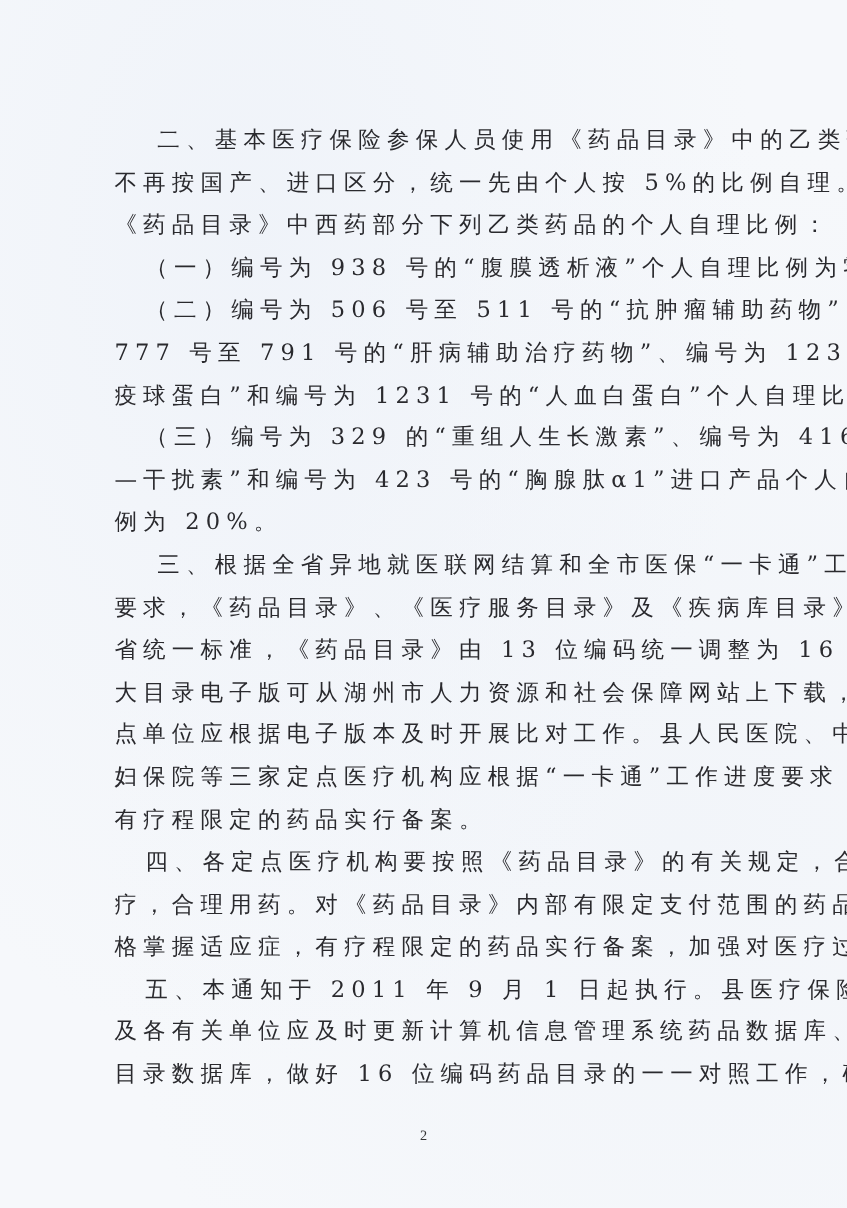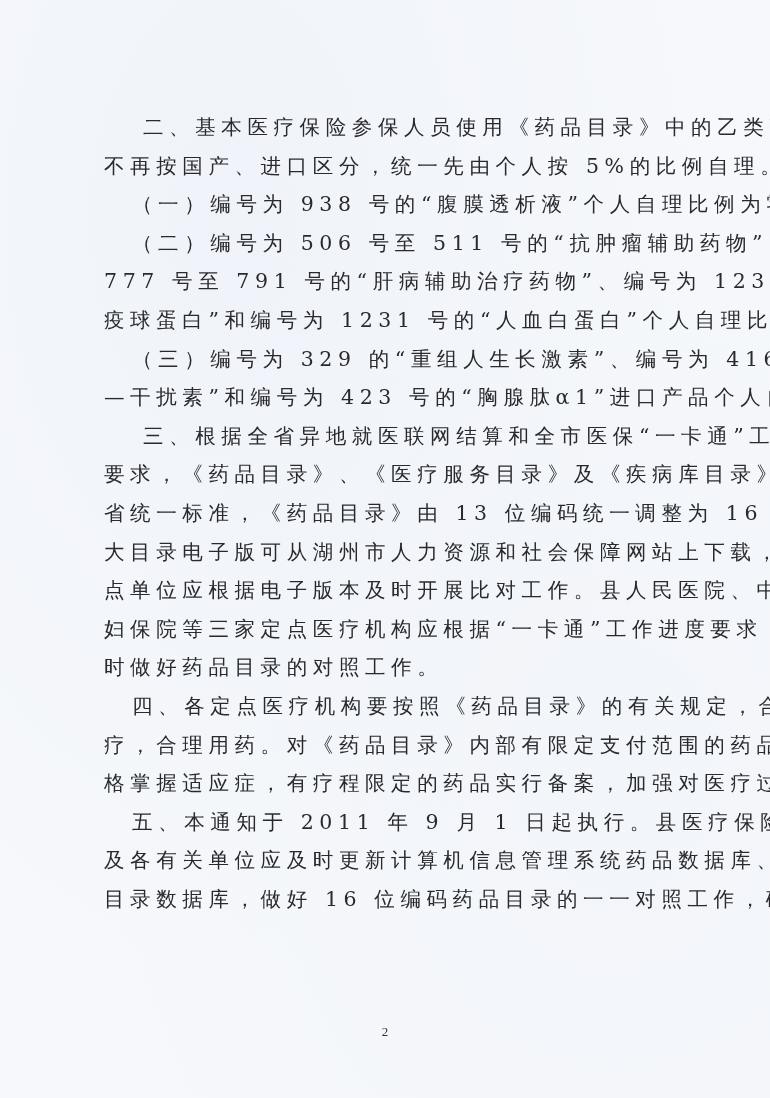--- a/index.html
+++ b/index.html
@@ -53,45 +53,47 @@
   </style>
 </head>
 <body>
 
 <div class="page">
   <div class="body-text">
 
     <div>
       <div class="line indent">二、基本医疗保险参保人员使用《药品目录》中的乙类药品，</div>
       <div class="line">不再按国产、进口区分，统一先由个人按 5%的比例自理。并调整</div>
+      <div class="line">《药品目录》中西药部分下列乙类药品的个人自理比例：</div>
     </div>
 
     <div>
       <div class="line sub-indent">（一）编号为 938 号的“腹膜透析液”个人自理比例为零；</div>
     </div>
 
     <div>
       <div class="line sub-indent">（二）编号为 506 号至 511 号的“抗肿瘤辅助药物”、编号为</div>
       <div class="line">777 号至 791 号的“肝病辅助治疗药物”、编号为 1230 号的“人免</div>
       <div class="line">疫球蛋白”和编号为 1231 号的“人血白蛋白”个人自理比例为 10%;</div>
     </div>
 
     <div>
       <div class="line sub-indent">（三）编号为 329 的“重组人生长激素”、编号为 416 的“α</div>
       <div class="line">—干扰素”和编号为 423 号的“胸腺肽α1”进口产品个人自理比</div>
+      <div class="line">例为 20%。</div>
     </div>
 
     <div>
       <div class="line indent">三、根据全省异地就医联网结算和全市医保“一卡通”工作</div>
       <div class="line">要求，《药品目录》、《医疗服务目录》及《疾病库目录》将采用全</div>
       <div class="line">省统一标准，《药品目录》由 13 位编码统一调整为 16 位编码。三</div>
       <div class="line">大目录电子版可从湖州市人力资源和社会保障网站上下载，各定</div>
       <div class="line">点单位应根据电子版本及时开展比对工作。县人民医院、中医院、</div>
       <div class="line">妇保院等三家定点医疗机构应根据“一卡通”工作进度要求，按</div>
-      <div class="line">时做好药品目录的对照工作。</div>
+      <div class="line">有疗程限定的药品实行备案。</div>
     </div>
 
     <div>
       <div class="line sub-indent">四、各定点医疗机构要按照《药品目录》的有关规定，合理治</div>
       <div class="line">疗，合理用药。对《药品目录》内部有限定支付范围的药品、严</div>
       <div class="line">格掌握适应症，有疗程限定的药品实行备案，加强对医疗过程中</div>
     </div>
 
     <div>
       <div class="line sub-indent">五、本通知于 2011 年 9 月 1 日起执行。县医疗保险经办机构</div>

